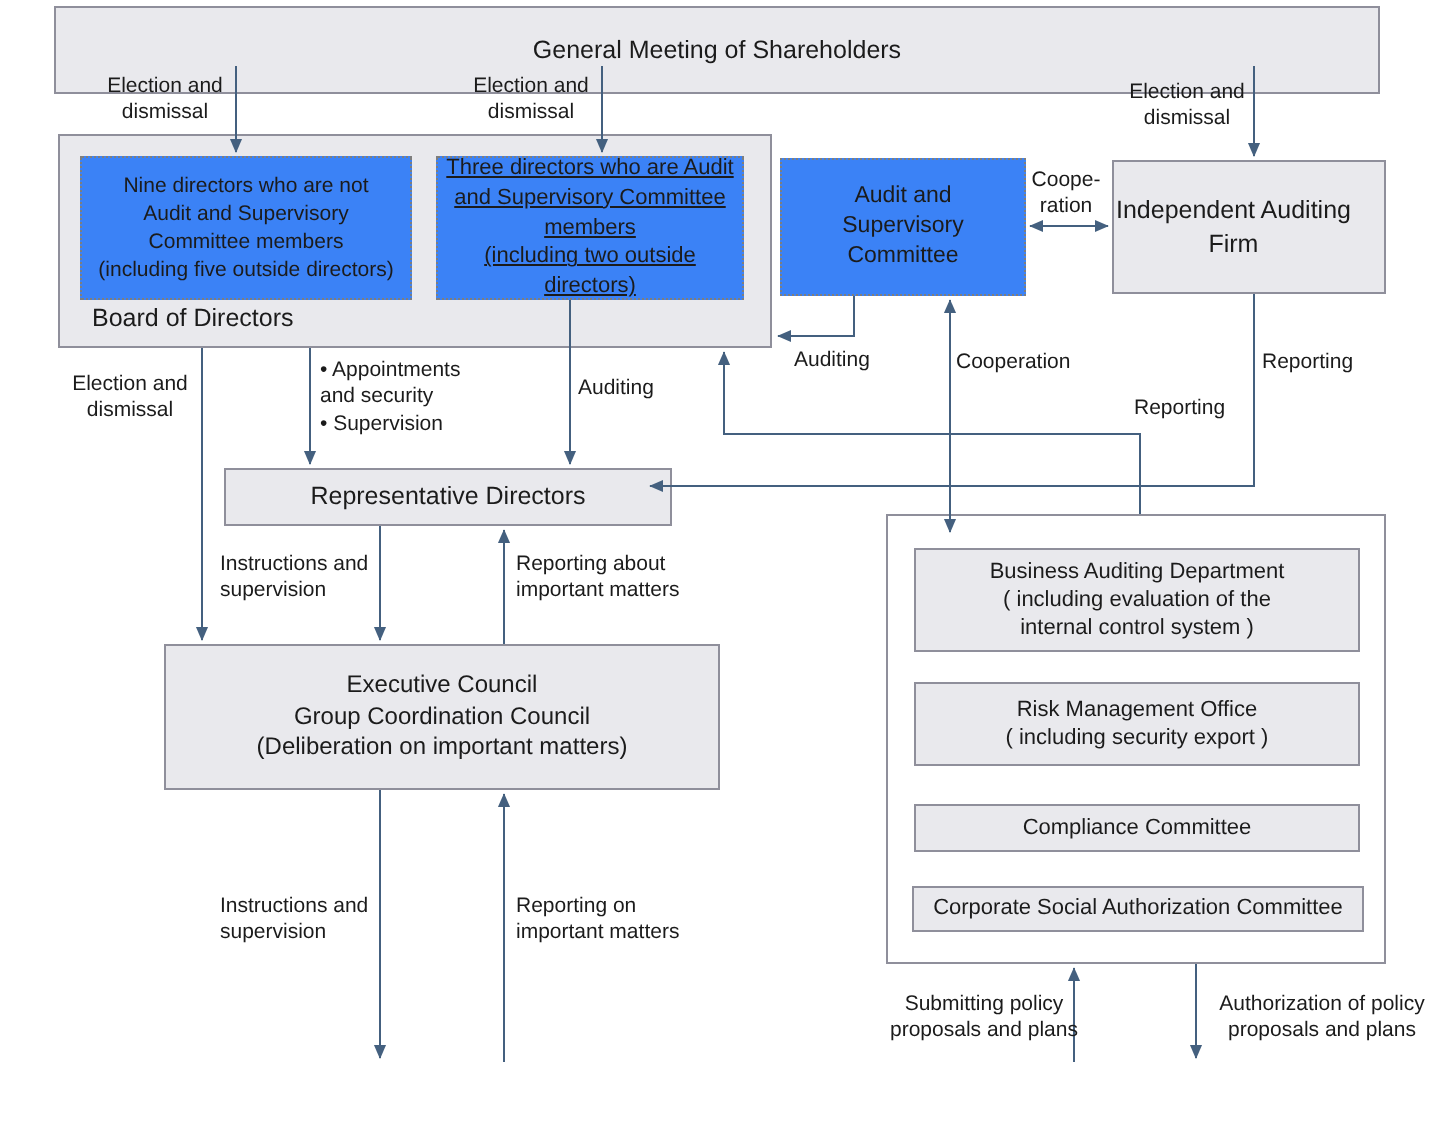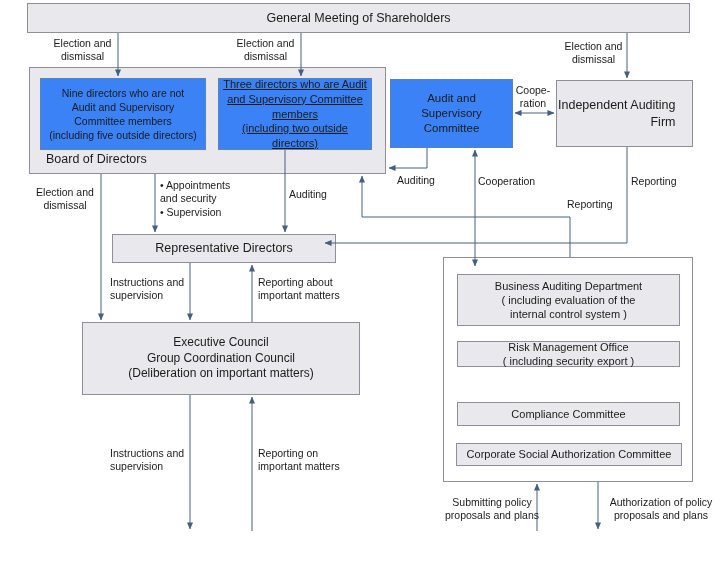--- a/index.html
+++ b/index.html
@@ -7,33 +7,33 @@
          font-family:"Liberation Sans",sans-serif;color:#1b1b1b;}
   .box{position:absolute;box-sizing:border-box;border:1px solid #8f8f9b;background:#e9e9ed;
        display:flex;align-items:center;justify-content:center;text-align:center;
        white-space:pre-line;line-height:1.3;}
   .white{background:#ffffff;}
   .dotted{border:1px dotted #7e7e7e;background:#3b82f6;}
   .lbl{position:absolute;white-space:pre-line;line-height:1.28;font-size:10.5px;color:#1b1b1b;}
   .c{text-align:center;}
   svg.wires{position:absolute;left:0;top:0;pointer-events:none;}
 
-  #gm{left:27px;top:3px;width:663px;height:30px;font-size:12.5px;}
+  #gm{left:27px;top:3px;width:663px;height:44px;font-size:12.5px;}
   #board{left:29px;top:67px;width:357px;height:107px;display:block;}
   #board-label{position:absolute;left:16px;bottom:6px;font-size:12.5px;}
   #nine{left:40px;top:78px;width:166px;height:72px;font-size:10.5px;line-height:1.35;}
   #three{left:218px;top:78px;width:154px;height:72px;font-size:11px;line-height:1.35;text-decoration:underline;}
   #asc{left:390px;top:79px;width:123px;height:69px;font-size:11.5px;}
   #iaf{left:556px;top:80px;width:137px;height:67px;font-size:12.5px;
-       justify-content:flex-start;text-align:right;padding-left:1px;}
+       justify-content:flex-start;text-align:center;padding-left:1px;}
   #repdir{left:112px;top:234px;width:224px;height:29px;font-size:12.5px;}
   #exec{left:82px;top:322px;width:278px;height:73px;font-size:12px;}
   #outer{left:443px;top:257px;width:250px;height:225px;background:#fff;}
   #bad{left:457px;top:274px;width:223px;height:52px;font-size:11px;}
-  #rmo{left:457px;top:341px;width:223px;height:26px;font-size:11px;}
+  #rmo{left:457px;top:341px;width:223px;height:42px;font-size:11px;}
   #cc{left:457px;top:402px;width:223px;height:24px;font-size:11px;}
   #csr{left:456px;top:443px;width:226px;height:23px;font-size:11px;}
   #divisions{left:29px;top:531px;width:668px;height:28px;font-size:12.5px;}
 
   #ed1{left:45px;top:37px;width:75px;}
   #ed2{left:228px;top:37px;width:75px;}
   #ed3{left:556px;top:40px;width:75px;}
   #ed4{left:30px;top:186px;width:70px;}
   #appt{left:160px;top:179px;}
   #aud-board{left:397px;top:174px;}

